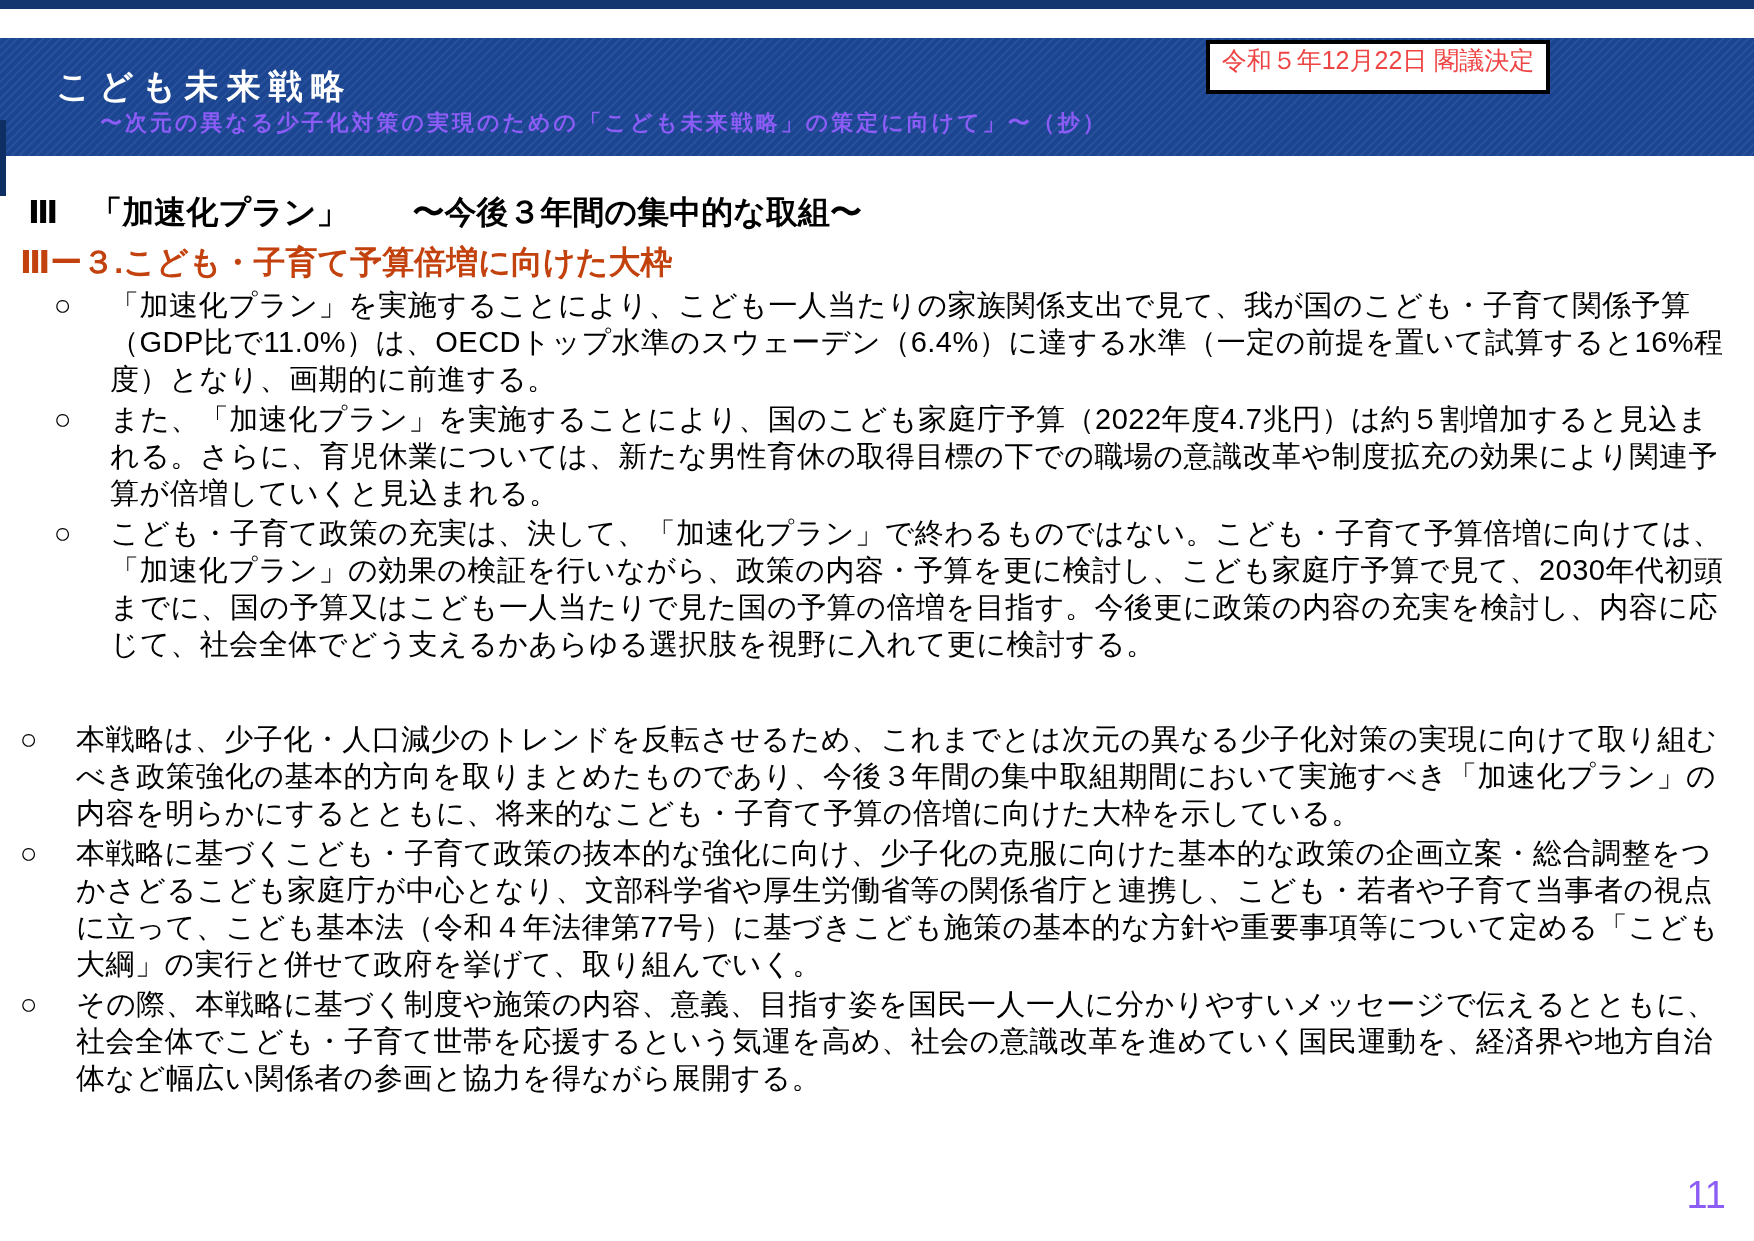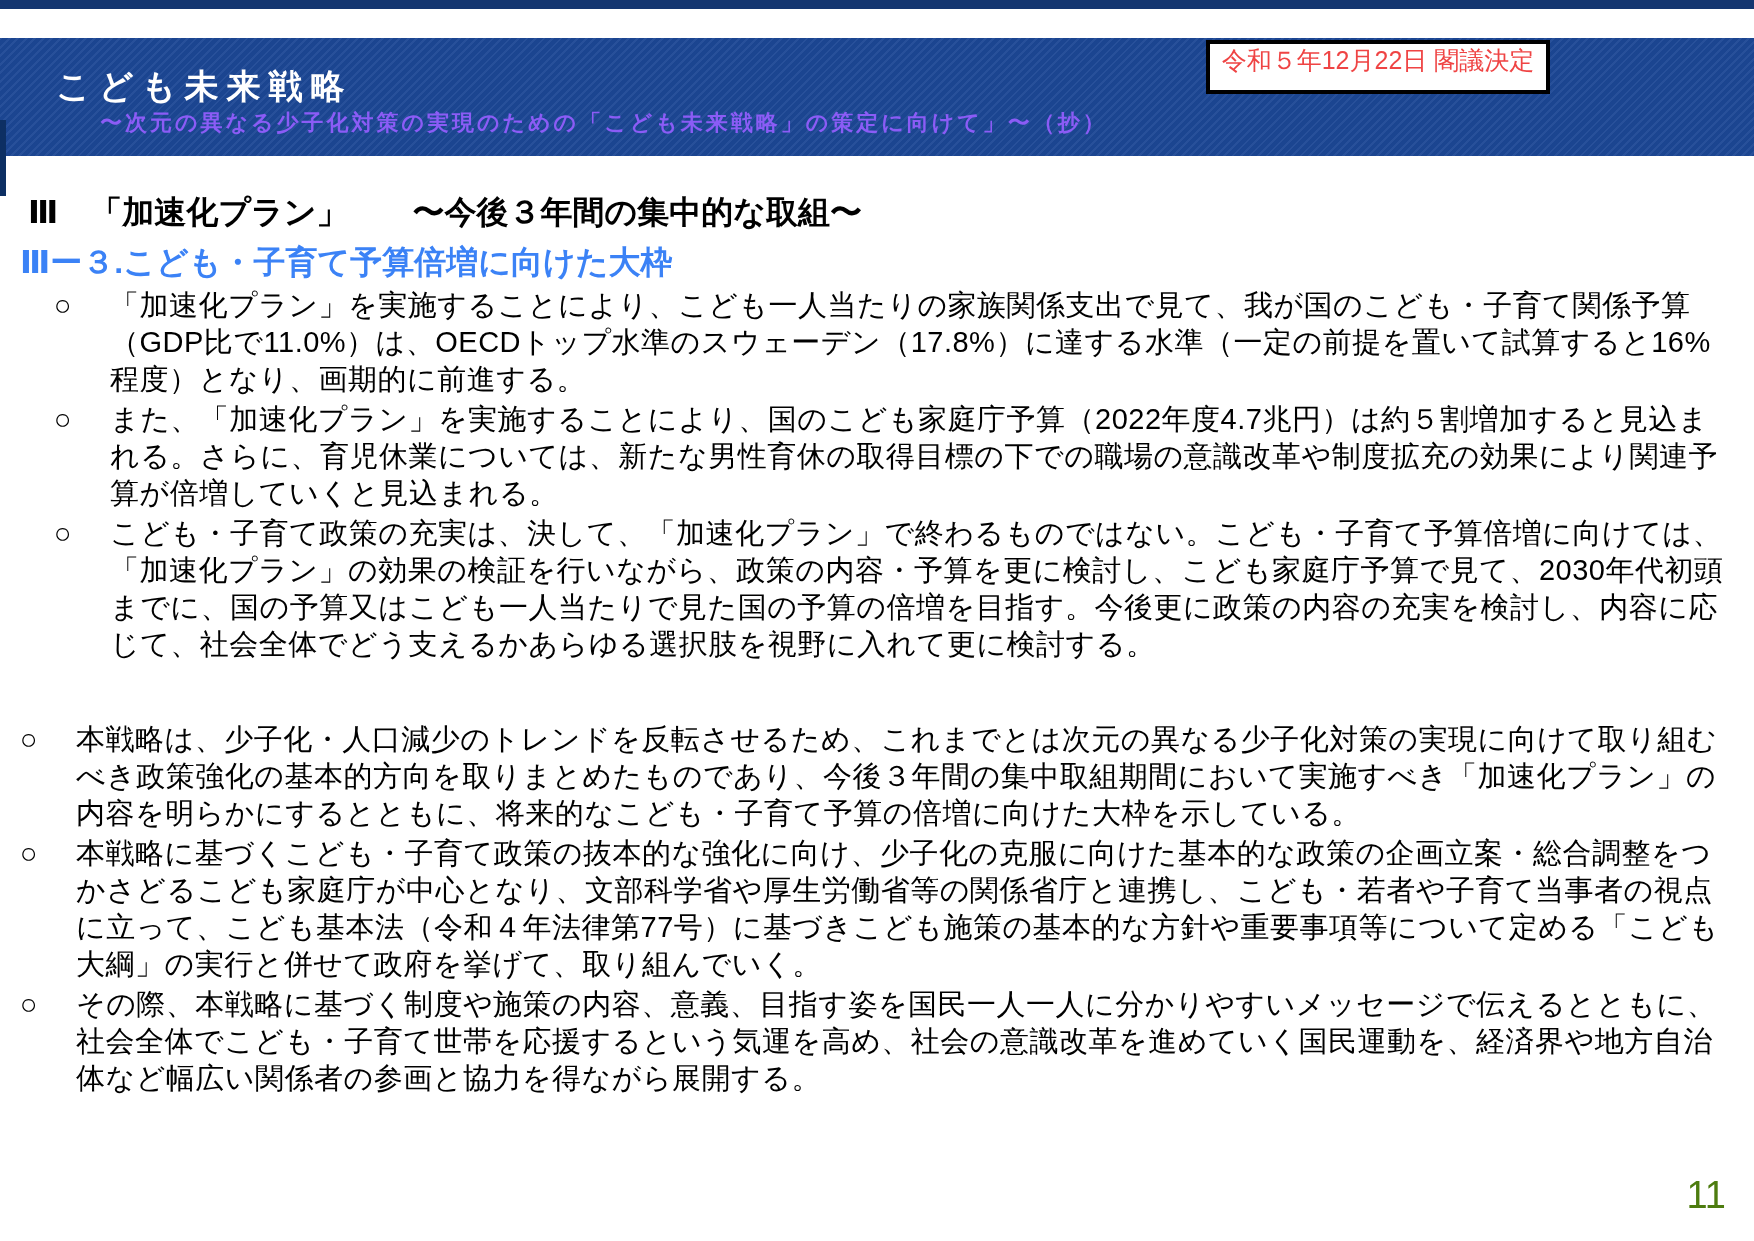--- a/index.html
+++ b/index.html
@@ -81,21 +81,21 @@
     font-weight: bold;
     line-height: 42px;
     margin: 8px;
     color: #000;
   }
   .h-sub {
     font-size: 32px;
     font-weight: bold;
     line-height: 42px;
     margin: 0;
-    color: #3b82f6;
+    color: #c2410c;
   }
   .bullets-plan {
     margin: 4px 0 0 34px;
   }
   .bullet {
     display: flex;
     align-items: flex-start;
     font-size: 29px;
     line-height: 37px;
     color: #000;
@@ -119,21 +119,21 @@
     margin: 0 0 4px 0;
     color: #000;
   }
   .bullets-owari {
     margin: 0;
   }
   .page-number {
     position: absolute;
     right: 28px; bottom: 24px;
     font-size: 38px;
-    color: #4d7c0f;
+    color: #8b5cf6;
   }
 </style>
 </head>
 <body>
 
 <div class="slide">
 
   <div class="top-strip"></div>
   <div class="header-band">
     <div class="left-notch"></div>
@@ -145,21 +145,21 @@
   </div>
 
   <div class="body-area">
 
     <h1 class="h-main">Ⅲ　「加速化プラン」　　〜今後３年間の集中的な取組〜</h1>
     <h2 class="h-sub">Ⅲー３.こども・子育て予算倍増に向けた大枠</h2>
 
     <div class="bullets-plan">
       <div class="bullet">
         <span class="marker">○</span>
-        <span class="btext">「加速化プラン」を実施することにより、こども一人当たりの家族関係支出で見て、我が国のこども・子育て関係予算（GDP比で11.0%）は、OECDトップ水準のスウェーデン（17.8%）に達する水準（一定の前提を置いて試算すると16%程度）となり、画期的に前進する。</span>
+        <span class="btext">「加速化プラン」を実施することにより、こども一人当たりの家族関係支出で見て、我が国のこども・子育て関係予算（GDP比で11.0%）は、OECDトップ水準のスウェーデン（6.4%）に達する水準（一定の前提を置いて試算すると16%程度）となり、画期的に前進する。</span>
       </div>
       <div class="bullet">
         <span class="marker">○</span>
         <span class="btext">また、「加速化プラン」を実施することにより、国のこども家庭庁予算（2022年度4.7兆円）は約５割増加すると見込まれる。さらに、育児休業については、新たな男性育休の取得目標の下での職場の意識改革や制度拡充の効果により関連予算が倍増していくと見込まれる。</span>
       </div>
       <div class="bullet">
         <span class="marker">○</span>
         <span class="btext">こども・子育て政策の充実は、決して、「加速化プラン」で終わるものではない。こども・子育て予算倍増に向けては、「加速化プラン」の効果の検証を行いながら、政策の内容・予算を更に検討し、こども家庭庁予算で見て、2030年代初頭までに、国の予算又はこども一人当たりで見た国の予算の倍増を目指す。今後更に政策の内容の充実を検討し、内容に応じて、社会全体でどう支えるかあらゆる選択肢を視野に入れて更に検討する。</span>
       </div>
     </div>

